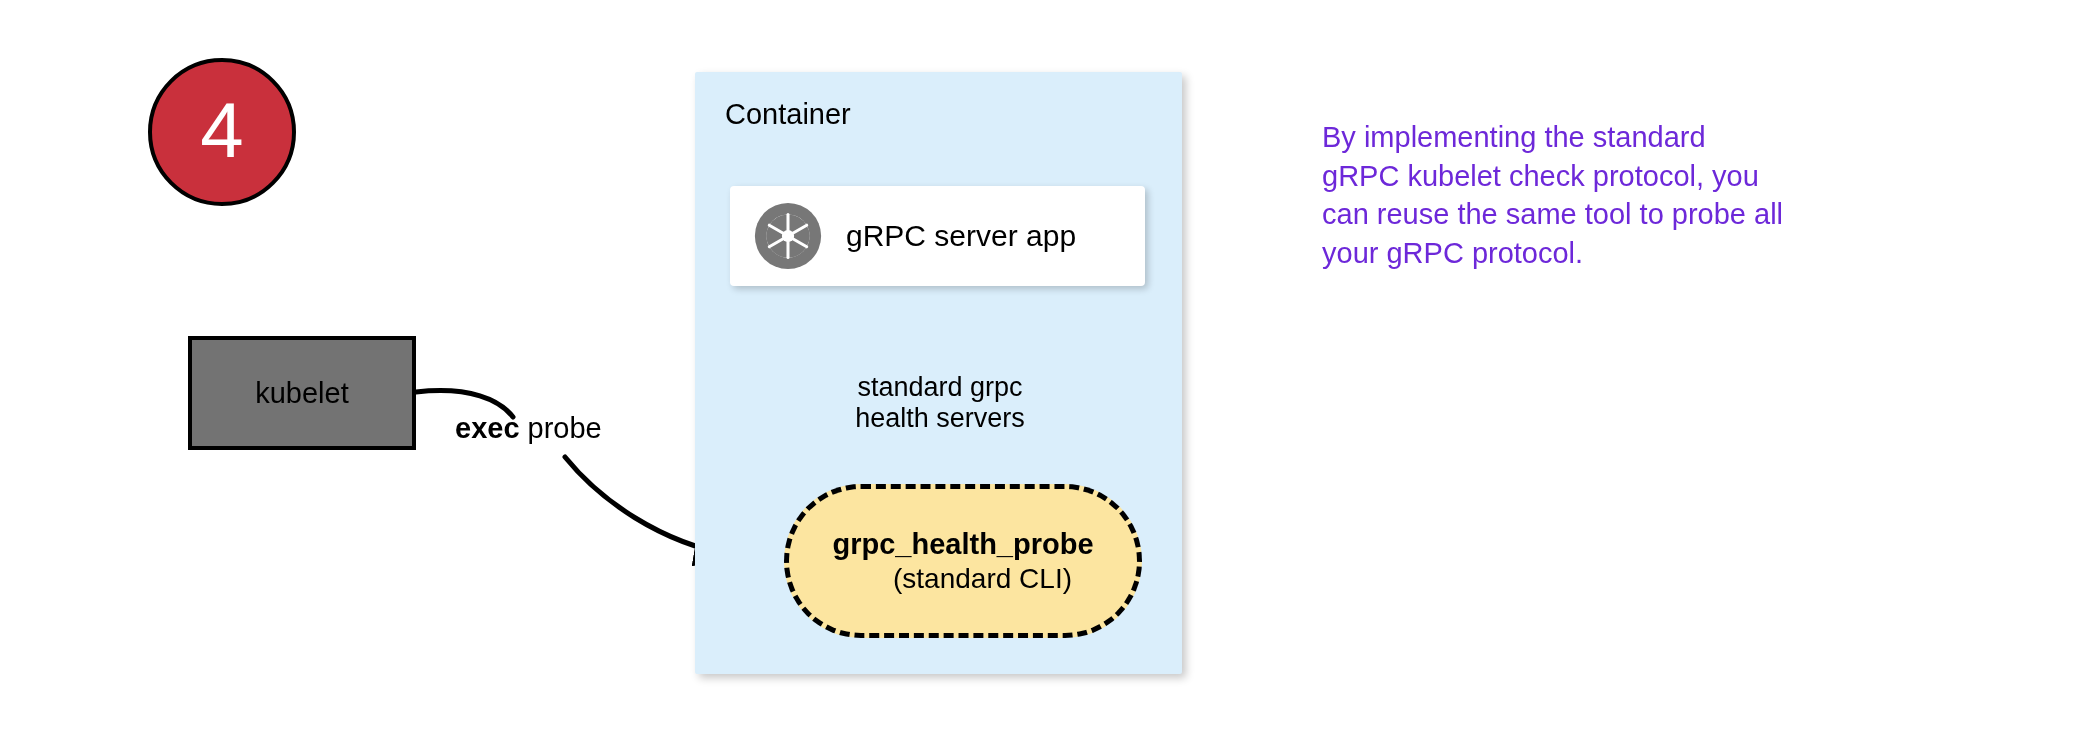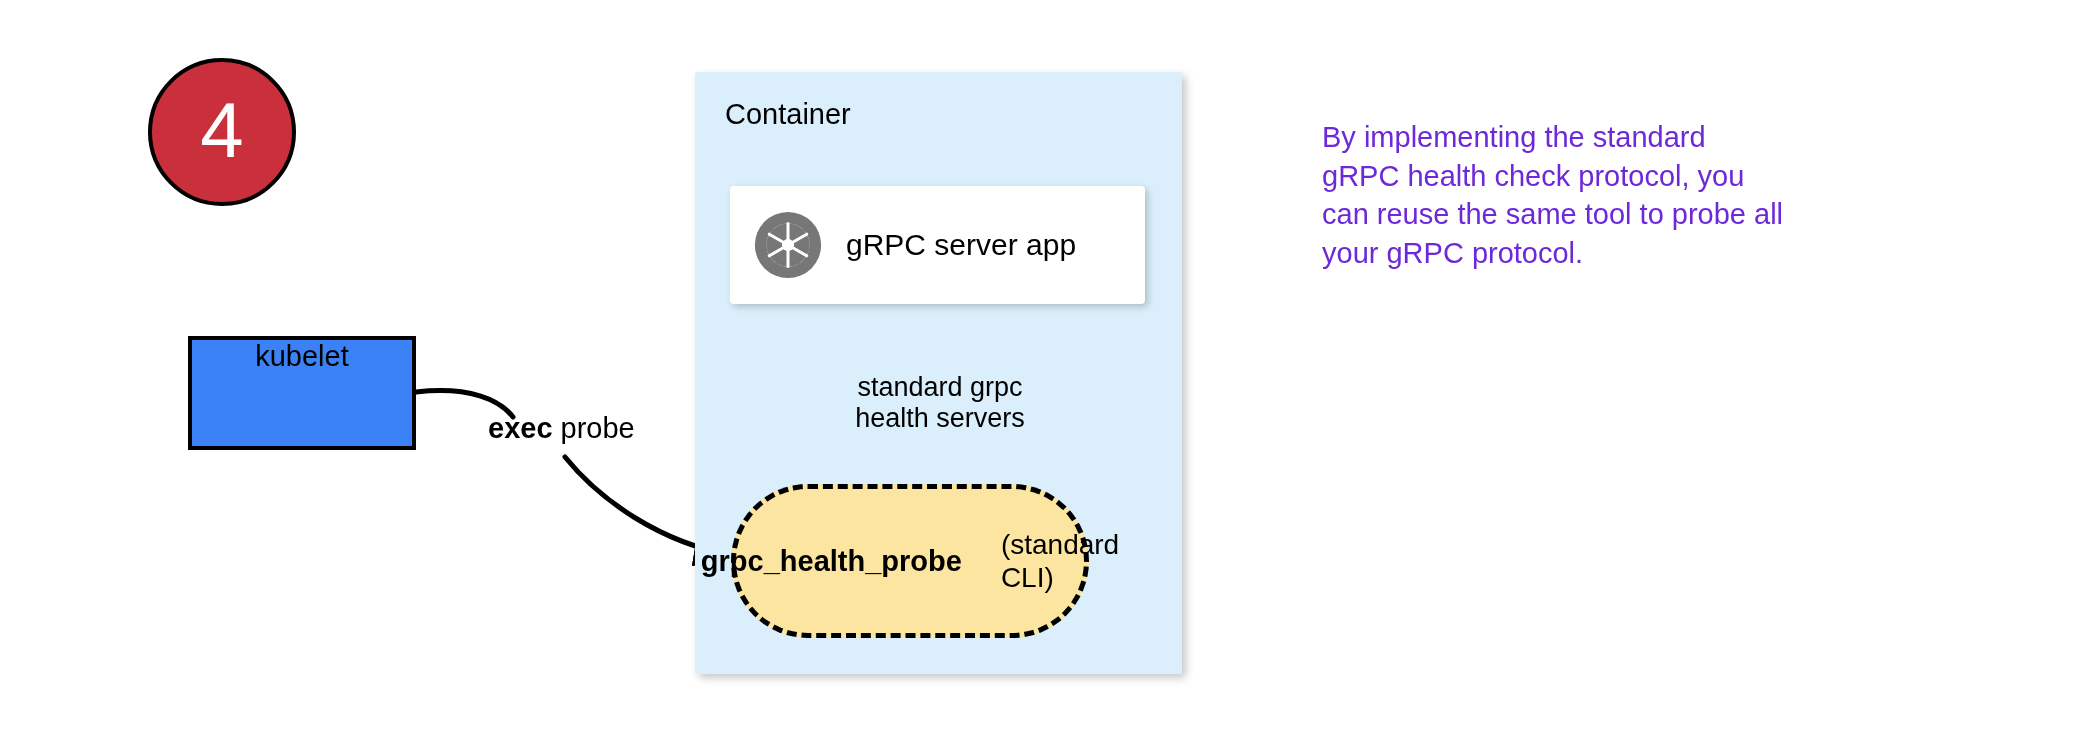--- a/index.html
+++ b/index.html
@@ -48,24 +48,25 @@
     transform: translateY(-2px);
   }
 
   
   .kubelet-box {
     position: absolute;
     left: 188px;
     top: 336px;
     width: 228px;
     height: 114px;
-    background: #3b82f6;
+    background: #737373;
     border: 4px solid #000000;
     box-sizing: border-box;
     display: flex;
+    align-items: center;
     justify-content: center;
   }
   .kubelet-label {
     font-size: 29px;
     color: #000000;
   }
 
   
   .container-panel {
     position: absolute;
@@ -84,21 +85,21 @@
     font-size: 29px;
     color: #000000;
   }
 
   
   .server-card {
     position: absolute;
     left: 730px;
     top: 186px;
     width: 415px;
-    height: 118px;
+    height: 100px;
     background: #ffffff;
     border-radius: 4px;
     box-shadow: 3px 3px 7px rgba(0,0,0,0.20);
     display: flex;
     align-items: center;
     box-sizing: border-box;
     padding-left: 22px;
   }
   .aperture-icon {
     width: 72px;
@@ -109,30 +110,30 @@
   .server-label {
     font-size: 30px;
     margin-left: 22px;
     color: #000000;
     white-space: nowrap;
   }
 
   
   .probe-pill {
     position: absolute;
-    left: 731px;
+    left: 784px;
     top: 484px;
     width: 358px;
     height: 154px;
     background: #FCE5A0;
     border: 5px dashed #000000;
     border-radius: 80px;
     box-sizing: border-box;
     display: flex;
-    flex-direction: row;
+    flex-direction: column;
     align-items: center;
     justify-content: center;
   }
   .probe-title {
     font-size: 29px;
     font-weight: bold;
     color: #000000;
     line-height: 1.18;
   }
   .probe-subtitle {
@@ -155,21 +156,20 @@
   }
   .protocol-label span { display: block; }
 
   .exec-probe-label {
     position: absolute;
     left: 455px;
     top: 412px;
     font-size: 29px;
     color: #000000;
     white-space: nowrap;
-    margin-left: 33px;
   }
   .exec-probe-label .kw { font-weight: bold; }
 
   
   .side-note {
     position: absolute;
     left: 1322px;
     top: 118px;
     width: 580px;
     font-size: 29px;
@@ -244,16 +244,16 @@
   <span>health servers</span>
 </div>
 
 <div class="probe-pill">
   <div class="probe-title">grpc_health_probe</div>
   <div class="probe-subtitle">(standard CLI)</div>
 </div>
 
 <div class="side-note">
   <span>By implementing the standard</span>
-  <span>gRPC health check protocol, you</span>
+  <span>gRPC kubelet check protocol, you</span>
   <span>can reuse the same tool to probe all</span>
   <span>your gRPC protocol.</span>
 </div>
 
 </body></html>

